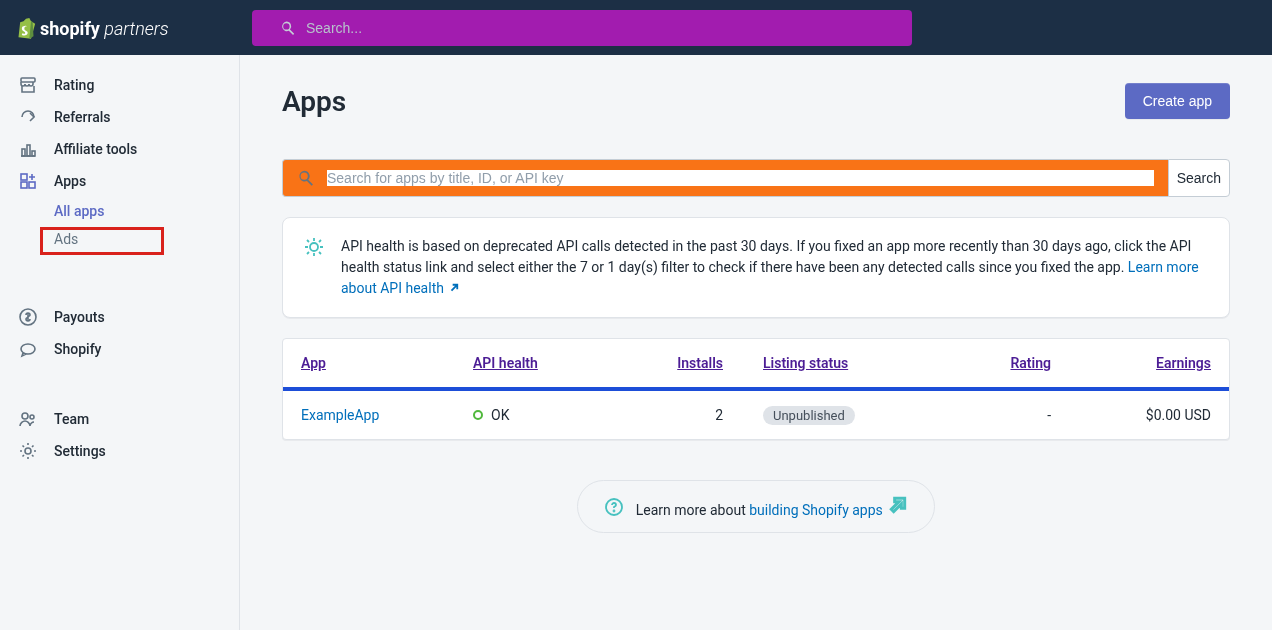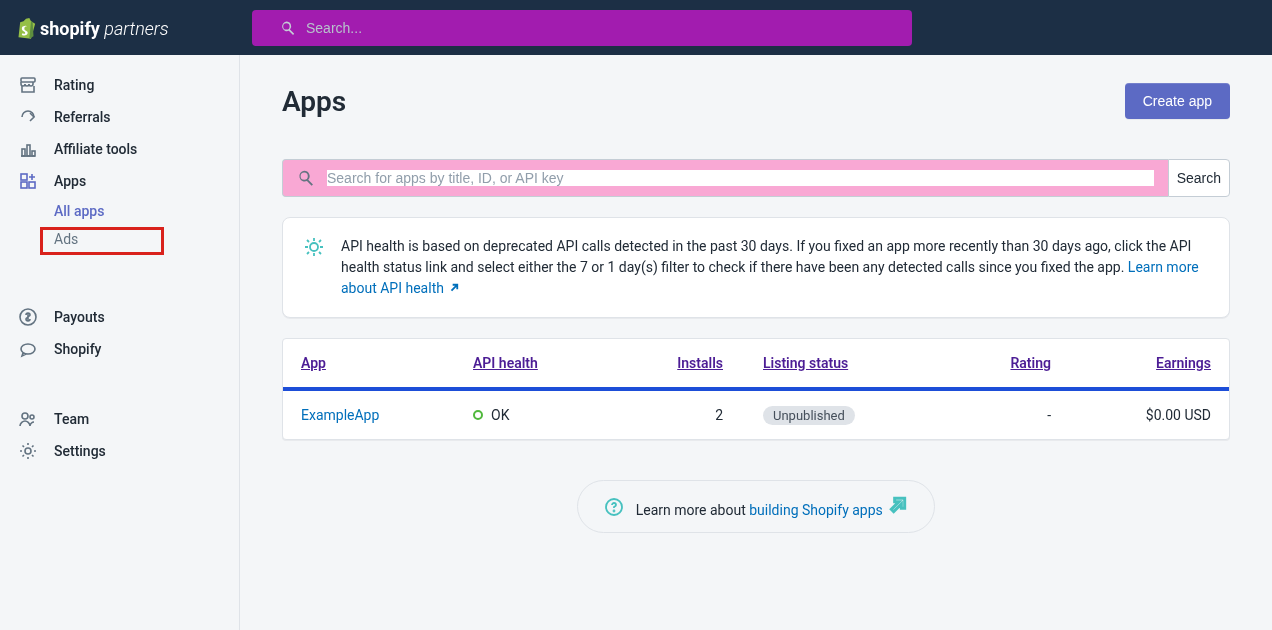--- a/index.html
+++ b/index.html
@@ -23,21 +23,21 @@
   .sub-nav { padding-left: 54px; }
   .sub-item { height: 28px; display: flex; align-items: center; font-size: 14px; color: #637381; cursor: pointer; }
   .sub-item.active { color: #5c6ac4; font-weight: 500; }
   .nav-gap { height: 48px; }
   .nav-gap-sm { height: 38px; }
   .main { flex: 1; padding: 28px 42px; }
   .page-head { display: flex; justify-content: space-between; align-items: center; margin-bottom: 40px; }
   .page-title { font-size: 28px; font-weight: 600; color: #212b36; }
   .btn-primary { background: #5c6ac4; color: #fff; border: none; border-radius: 4px; height: 36px; padding: 0 18px; font-size: 14px; font-weight: 500; cursor: pointer; box-shadow: inset 0 1px 0 rgba(255,255,255,0.15), 0 1px 0 rgba(22,29,37,0.05); }
   .search-row { display: flex; margin-bottom: 20px; }
-  .search-field { flex: 1; display: flex; align-items: center; background: #f9a8d4; border: 1px solid #c4cdd5; border-right: none; border-radius: 4px 0 0 4px; padding: 0 14px; height: 38px; }
+  .search-field { flex: 1; display: flex; align-items: center; background: #f97316; border: 1px solid #c4cdd5; border-right: none; border-radius: 4px 0 0 4px; padding: 0 14px; height: 38px; }
   .search-field svg { width: 18px; height: 18px; fill: #637381; }
   .search-field input { flex: 1; border: none; outline: none; font-size: 14px; margin-left: 12px; }
   .search-field input::placeholder { color: #919eab; }
   .btn-search { background: #fff; border: 1px solid #c4cdd5; border-radius: 0 4px 4px 0; height: 38px; padding: 0 8px; font-size: 14px; color: #212b36; cursor: pointer; }
   .banner { background: #fff; border: 1px solid #dfe3e8; border-radius: 8px; padding: 18px 20px; display: flex; gap: 16px; margin-bottom: 20px; box-shadow: 0 1px 0 rgba(22,29,37,0.05); }
   .banner-icon svg { width: 22px; height: 22px; stroke: #47c1bf; fill: none; stroke-width: 1.8; }
   .banner-text { flex: 1; color: #212b36; font-size: 14px; line-height: 1.5; }
   .banner-text a { color: #006fbb; text-decoration: none; }
   .ext-icon { width: 11px; height: 11px; fill: #006fbb; display: inline-block; vertical-align: baseline; margin-left: 2px; }
   .table { background: #fff; border: 1px solid #dfe3e8; border-radius: 4px; box-shadow: 0 1px 0 rgba(22,29,37,0.05); }

